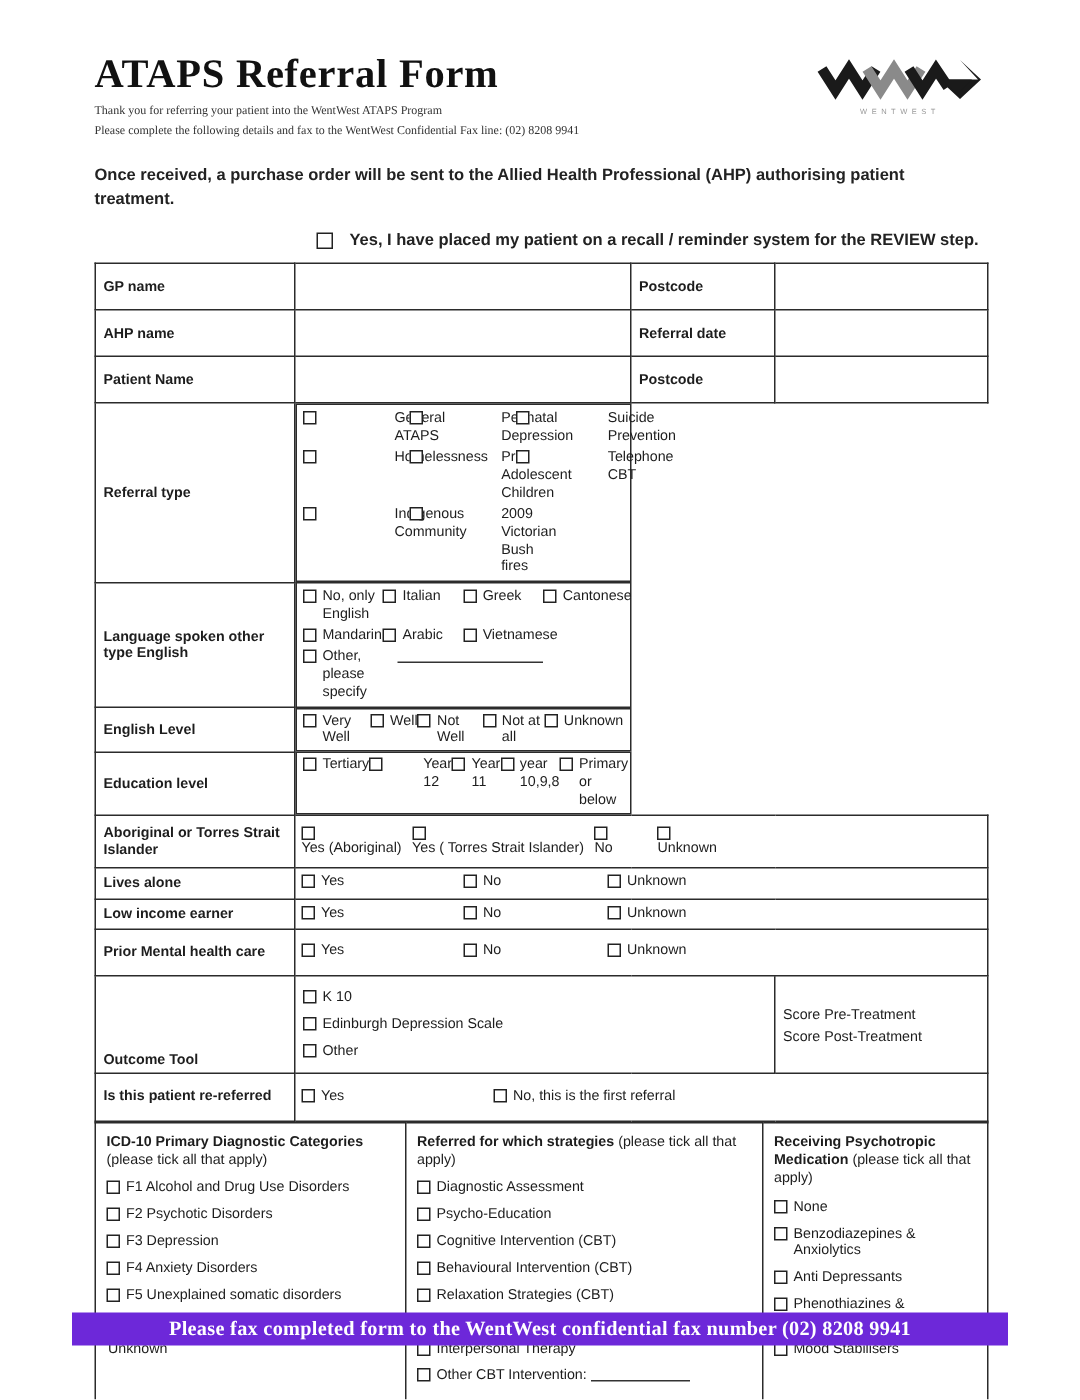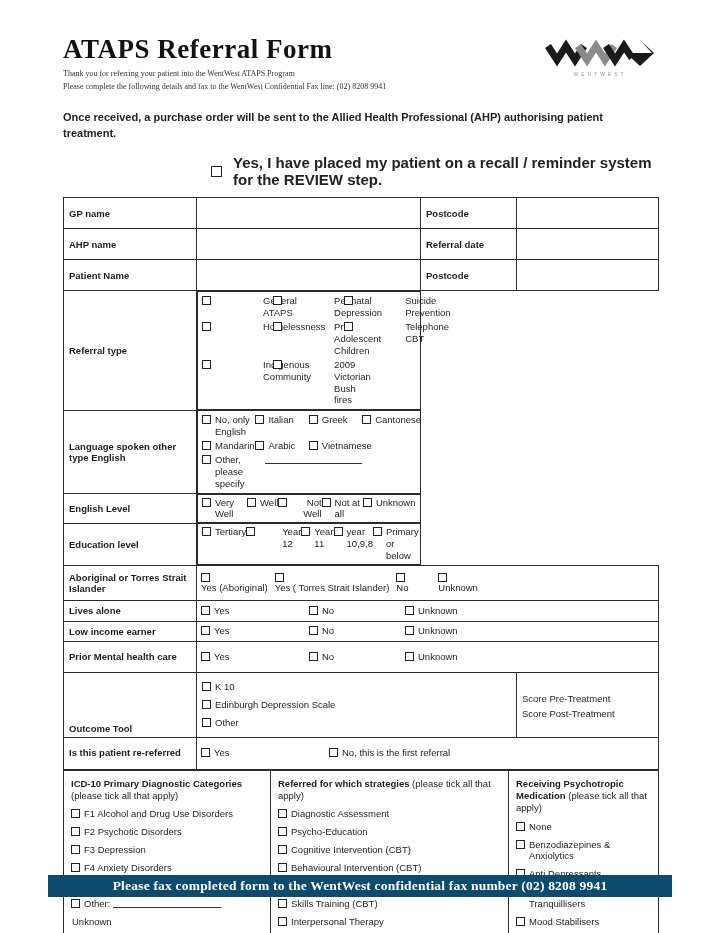--- a/index.html
+++ b/index.html
@@ -9,21 +9,21 @@
 
   
   .hdr{position:relative;padding-top:34px;}
   .title{font-family:"Liberation Serif",serif;font-weight:bold;font-size:27px;
          letter-spacing:.5px;margin:0 0 3px 0;color:#111;}
   .sub{font-family:"Liberation Serif",serif;font-size:8px;color:#333;line-height:1.6;}
   .logo{position:absolute;top:36px;right:2px;width:112px;text-align:center;}
   .logo-txt{font-size:5px;letter-spacing:3px;color:#999;margin-top:-3px;}
 
   .intro{margin-top:16px;font-weight:bold;font-size:11px;line-height:1.45;color:#222;}
-  .recall{margin:13px 0 9px 148px;font-weight:bold;font-size:15px;display:flex;
+  .recall{margin:13px 0 9px 148px;font-weight:bold;font-size:11px;display:flex;
           align-items:center;gap:7px;color:#222;}
 
   
   table{border-collapse:collapse;width:595px;table-layout:fixed;}
   td{border:1px solid #2b2b2b;font-size:9.5px;vertical-align:middle;padding:2px 5px;}
   .lbl{font-weight:bold;line-height:1.2;}
   .top td{vertical-align:middle;}
 
   
   .cb-item{display:inline-flex;align-items:flex-start;font-size:9.5px;line-height:1.25;}
@@ -34,21 +34,21 @@
   .opts{padding:2px 4px;}
   .grid-3{display:flex;flex-wrap:wrap;}
   .grid-3 .cb-item{width:33.3%;margin:1px 0;gap:48px;}
   .lang{display:flex;flex-wrap:wrap;}
   .lang .cb-item{width:25%;margin:1px 0;}
   .lang .cb-item:last-child{width:75%;}
   .lang .wline{width:185px;}
   .w5{display:flex;}
   .english .cb-item:nth-child(1){width:96px;}
   .english .cb-item:nth-child(2){width:66px;}
-  .english .cb-item:nth-child(3){width:92px;text-align:right;}
+  .english .cb-item:nth-child(3){width:92px;}
   .english .cb-item:nth-child(4){width:88px;}
   .education .cb-item:nth-child(1){width:90px;}
   .education .cb-item:nth-child(2){width:58px;gap:23px;}
   .education .cb-item:nth-child(3){width:102px;}
   .education .cb-item:nth-child(4){width:88px;}
   .atsi-opts .cb-item{margin-right:7px;flex-direction:column;}
   .atsi-opts .cb-item:last-child{margin-left:22px;}
   .ynu .cb-item:nth-child(1){width:108px;}
   .ynu .cb-item:nth-child(2){width:96px;}
   .reref .cb-item:nth-child(1){width:128px;}
@@ -57,21 +57,21 @@
   .col-opts .cb-item{display:flex;margin:6px 0;}
   .col-opts{vertical-align:top;padding:5px 7px;}
   .icd .wline{width:108px;}
   .strat .wline{width:66px;}
   .score-cell{vertical-align:top;padding-top:4px;line-height:1.6;}
   .cat-head{margin:2px 0 4px 0;line-height:1.3;}
   .cat-head b{font-weight:bold;}
   .foot-note{margin:2px 0 0 1px;}
 
   
-  .fax-bar{position:absolute;left:48px;top:875px;width:624px;height:22px;background:#0c4a6e;
+  .fax-bar{position:absolute;left:48px;top:875px;width:624px;height:22px;background:#6d28d9;
            color:#fff;font-family:"Liberation Serif",serif;font-weight:bold;font-size:13.5px;
            display:flex;align-items:center;justify-content:center;letter-spacing:.2px;}
 
   .row-h26 td{height:26px;}
 </style>
 </head>
 <body>
 
 <div class="page">
   <div class="content">

